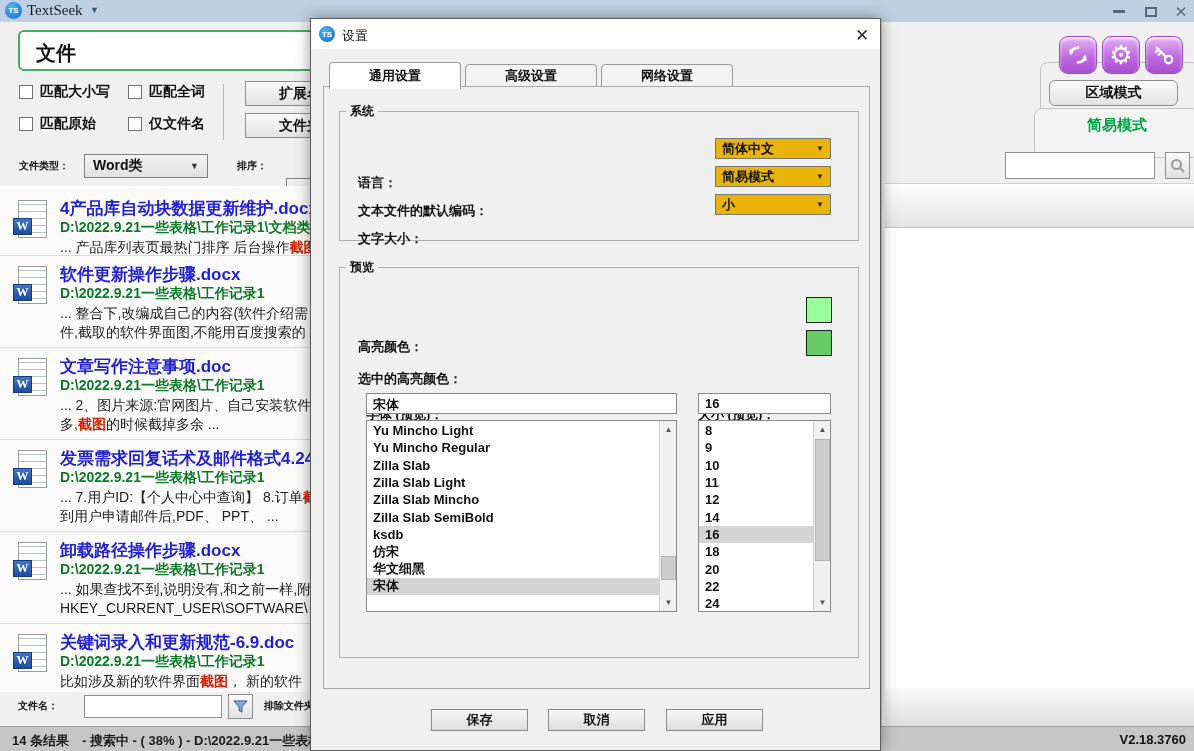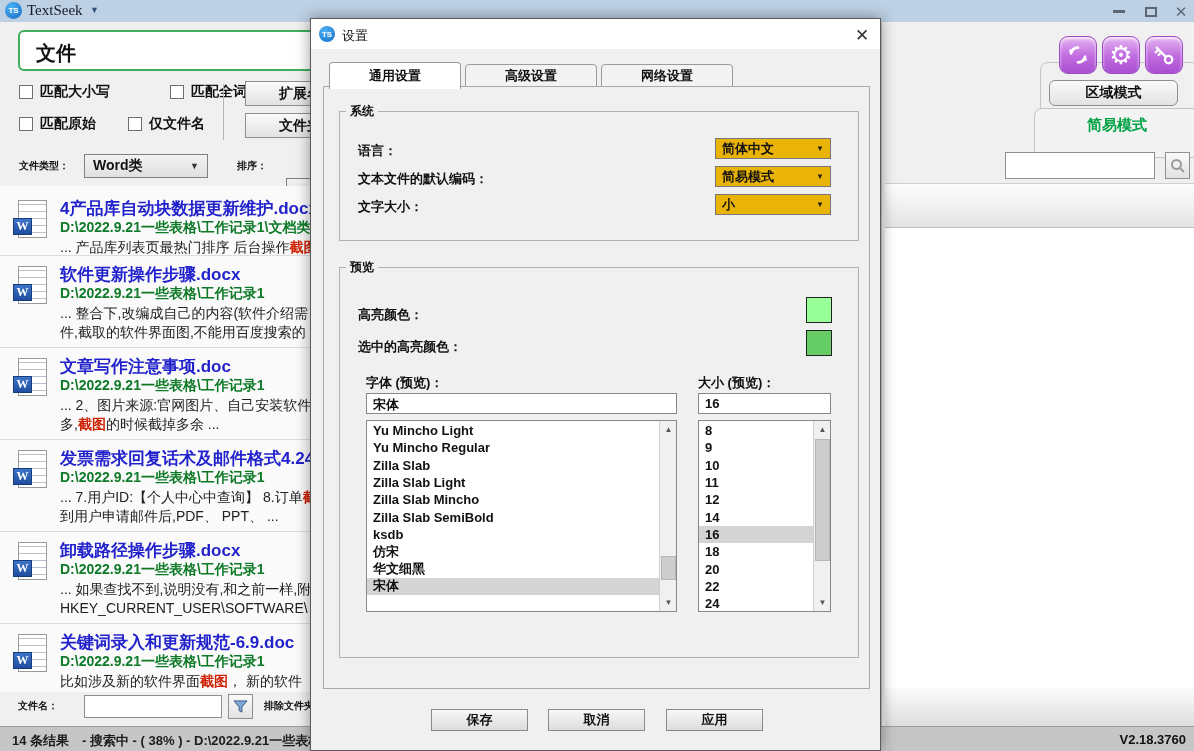--- a/index.html
+++ b/index.html
@@ -115,21 +115,21 @@
     font-weight:bold; color:#111; }
   .tab.active { top:43px; height:27px; background:#fff; border-bottom:none; z-index:3; }
   #tabpage { left:12px; top:67px; width:547px; height:603px; border:1px solid #a8a8a8;
     background:#f0f0f0; z-index:2; }
   fieldset.grp { position:absolute; border:1px solid #b0b0b0; background:transparent; }
   fieldset.grp legend { font-size:12px; font-weight:bold; color:#111; padding:0 4px;
     margin-left:6px; }
   #grp-system { left:15px; top:16px; width:520px; height:138px; }
   #grp-preview { left:15px; top:172px; width:520px; height:399px; }
   .dlg-label { position:absolute; font-size:13px; font-weight:bold; color:#111;
-    white-space:nowrap; }
+    white-space:nowrap;margin-top:32px; }
   .dlg-dd { position:absolute; width:116px; height:21px; background:#eab308;
     border:1px solid #777; display:flex; align-items:center; padding-left:6px;
     font-size:13px; font-weight:bold; color:#111; }
   .dlg-dd .caret { position:absolute; right:6px; font-size:8px; color:#222; }
   .swatch { position:absolute; width:26px; height:26px; border:1px solid #222; }
   .dlg-input { position:absolute; height:21px; background:#fff; border:1px solid #888;
     font-size:13px; font-weight:bold; color:#111; padding:2px 0 0 6px; }
   .listbox { position:absolute; background:#fff; border:1px solid #888; }
   .lb-items { position:absolute; left:0; top:1px; right:17px; bottom:0; overflow:hidden; }
   .lb-row { height:17.3px; font-size:13px; font-weight:bold; color:#111;
@@ -166,21 +166,21 @@
   </div>
 
   <div class="abs" id="search-box">
     <div class="abs" id="search-query">文件</div>
   </div>
 
   <div class="abs cb-row" style="left:19px;top:83px;">
     <div class="cbx"></div>
     <span class="cbx-label">匹配大小写</span>
   </div>
-  <div class="abs cb-row" style="left:128px;top:83px;margin-left:42px;">
+  <div class="abs cb-row" style="left:128px;top:83px;">
     <div class="cbx"></div>
     <span class="cbx-label">匹配全词</span>
   </div>
   <div class="abs cb-row" style="left:19px;top:115px;">
     <div class="cbx"></div>
     <span class="cbx-label">匹配原始</span>
   </div>
   <div class="abs cb-row" style="left:128px;top:115px;">
     <div class="cbx"></div>
     <span class="cbx-label">仅文件名</span>

